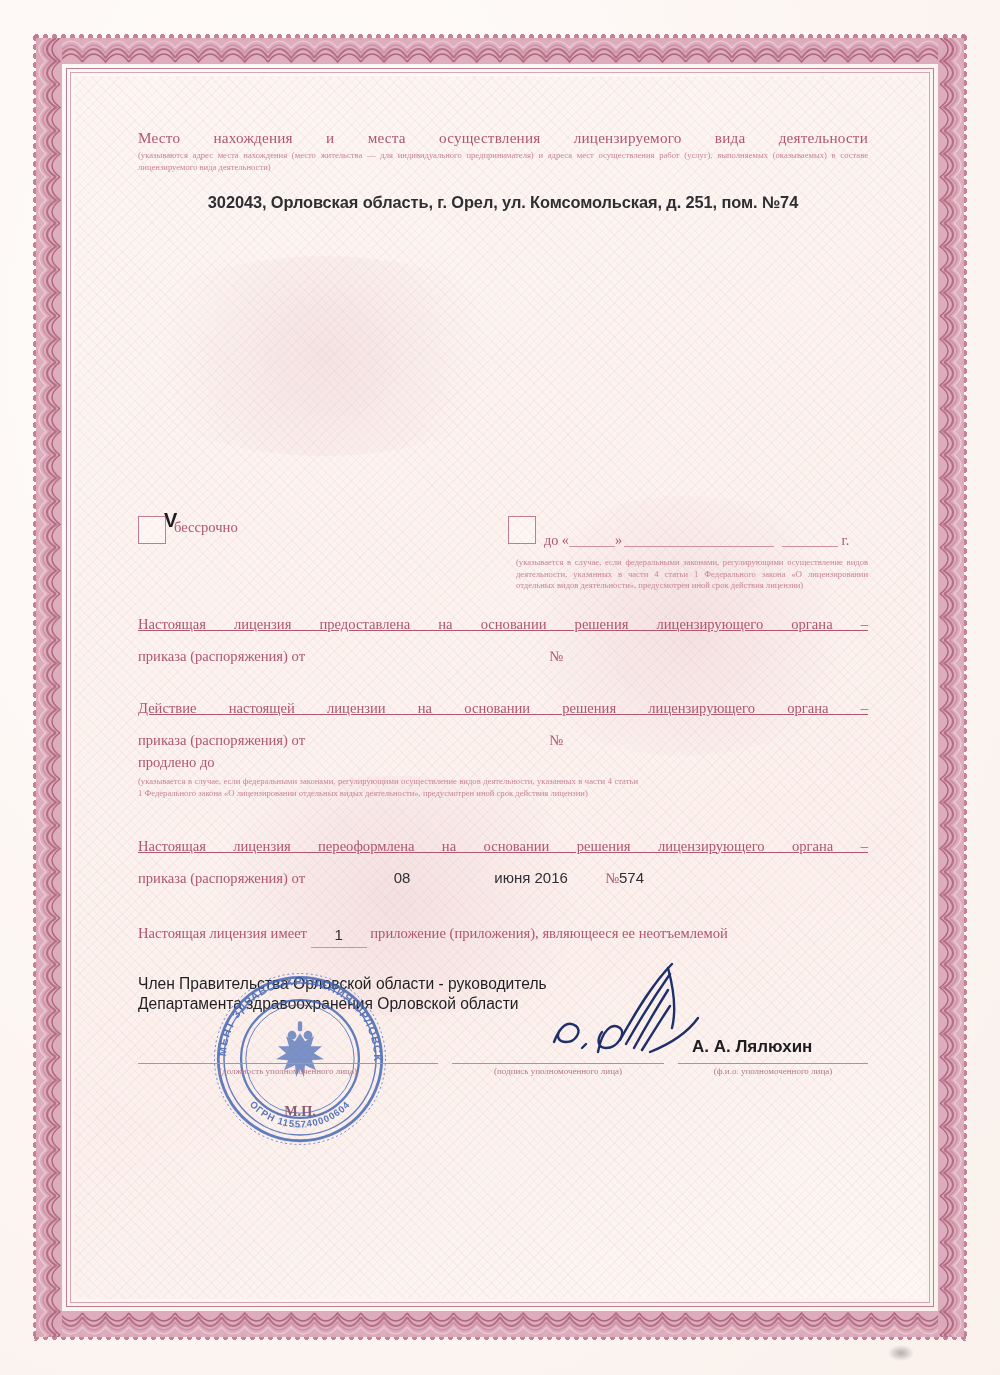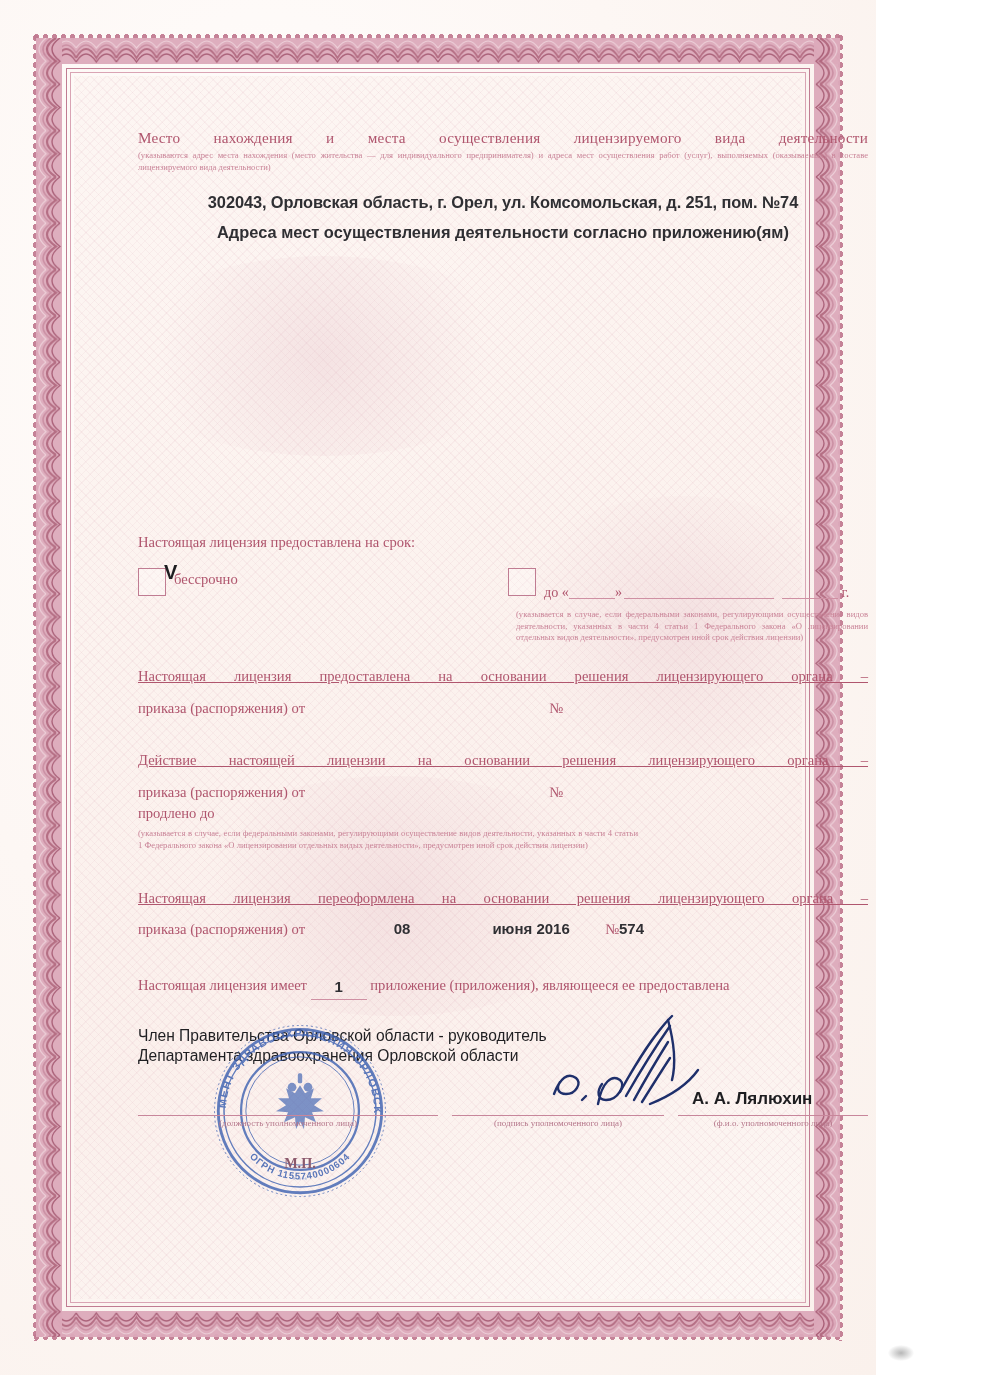--- a/index.html
+++ b/index.html
@@ -5,21 +5,21 @@
   html,body{margin:0;padding:0;}
   body{
     width:1000px;height:1375px;
     background:#ffffff;
     font-family:"Liberation Serif", serif;
     position:relative;overflow:hidden;
   }
 
   
   #paper{
-    position:absolute;left:0;top:0;width:876px;height:1375px;
+    position:absolute;left:0;top:0;width:1000px;height:1375px;
     background:
       radial-gradient(ellipse at 30% 25%, #fffdfc 0%, #fdf7f4 45%, #faf1ec 100%);
   }
 
   
   .border-frame{
     position:absolute;
     left:36px;top:38px;right:36px;bottom:38px;
   }
   
@@ -138,21 +138,21 @@
   }
 
   .until-wrap{margin-left:8px;margin-top:16px;font-size:14.2px;color:#b0566e;white-space:nowrap;}
   .ul{
     display:inline-block;border-bottom:1.1px solid #cf90a3;
     vertical-align:-2px;
   }
 
   .fill{
     font-family:"Liberation Sans", sans-serif;
-    font-weight:bold;color:#2f2f33;font-size:15px;
+    font-weight:normal;color:#2f2f33;font-size:15px;
   }
   .fill-sm{
     font-family:"Liberation Sans", sans-serif;
     font-weight:bold;color:#2f2f33;font-size:14px;
   }
 
   
   .sig-block{position:relative;margin-top:26px;}
   .sig-title{
     font-family:"Liberation Sans", sans-serif;
@@ -244,25 +244,23 @@
       <div class="blotch" style="left:90px;top:700px;width:460px;height:240px;"></div>
     </div>
   </div>
 
   <div id="content">
 
     <div class="hdr">Место нахождения и места осуществления лицензируемого вида деятельности</div>
     <div class="fineprint">(указываются адрес места нахождения (место жительства — для индивидуального предпринимателя) и адреса мест осуществления работ (услуг), выполняемых (оказываемых) в составе лицензируемого вида деятельности)</div>
 
     <div class="addr">302043, Орловская область, г. Орел, ул. Комсомольская, д. 251, пом. №74</div>
-    <div class="addr2">Адреса мест осуществления деятельности согласно приложению(ям)</div>
 
     <div style="height:290px;"></div>
 
-    <div class="sec-line">Настоящая лицензия предоставлена на срок:</div>
 
     <div style="display:flex;align-items:flex-start;margin-top:14px;">
       <div style="display:flex;align-items:flex-start;width:370px;">
         <div class="chk-box">
           <span class="chk-mark">V</span>
         </div>
         <div class="chk-label">бессрочно</div>
       </div>
       <div style="display:flex;align-items:flex-start;">
         <div class="chk-box"></div>
@@ -297,21 +295,21 @@
       <span class="sec-line">приказа (распоряжения)  от</span>
       <span class="fill" style="width:118px;display:inline-block;margin-left:38px;text-align:center;">08</span>
       <span class="fill" style="width:140px;display:inline-block;text-align:center;">июня 2016</span>
       <span class="sec-line" style="margin-left:4px;">№</span>
       <span class="fill" style="width:110px;display:inline-block;text-align:left;">574</span>
     </div>
 
     <div class="sec-line" style="margin-top:34px;">
       <span>Настоящая лицензия имеет</span>
       <span class="ul fill" style="width:56px;text-align:center;">1</span>
-      <span>приложение (приложения), являющееся ее предоставлена</span>
+      <span>приложение (приложения), являющееся ее неотъемлемой</span>
     </div>
 
     <div class="sig-block">
 
       <svg class="stamp" viewBox="0 0 200 200">
         <defs>
           <path id="arcTop" d="M 22 100 A 78 78 0 0 1 178 100"></path>
           <path id="arcBot" d="M 28 100 A 72 72 0 0 0 172 100"></path>
         </defs>
         <g stroke="#3f63b2" fill="none" opacity="0.95">

